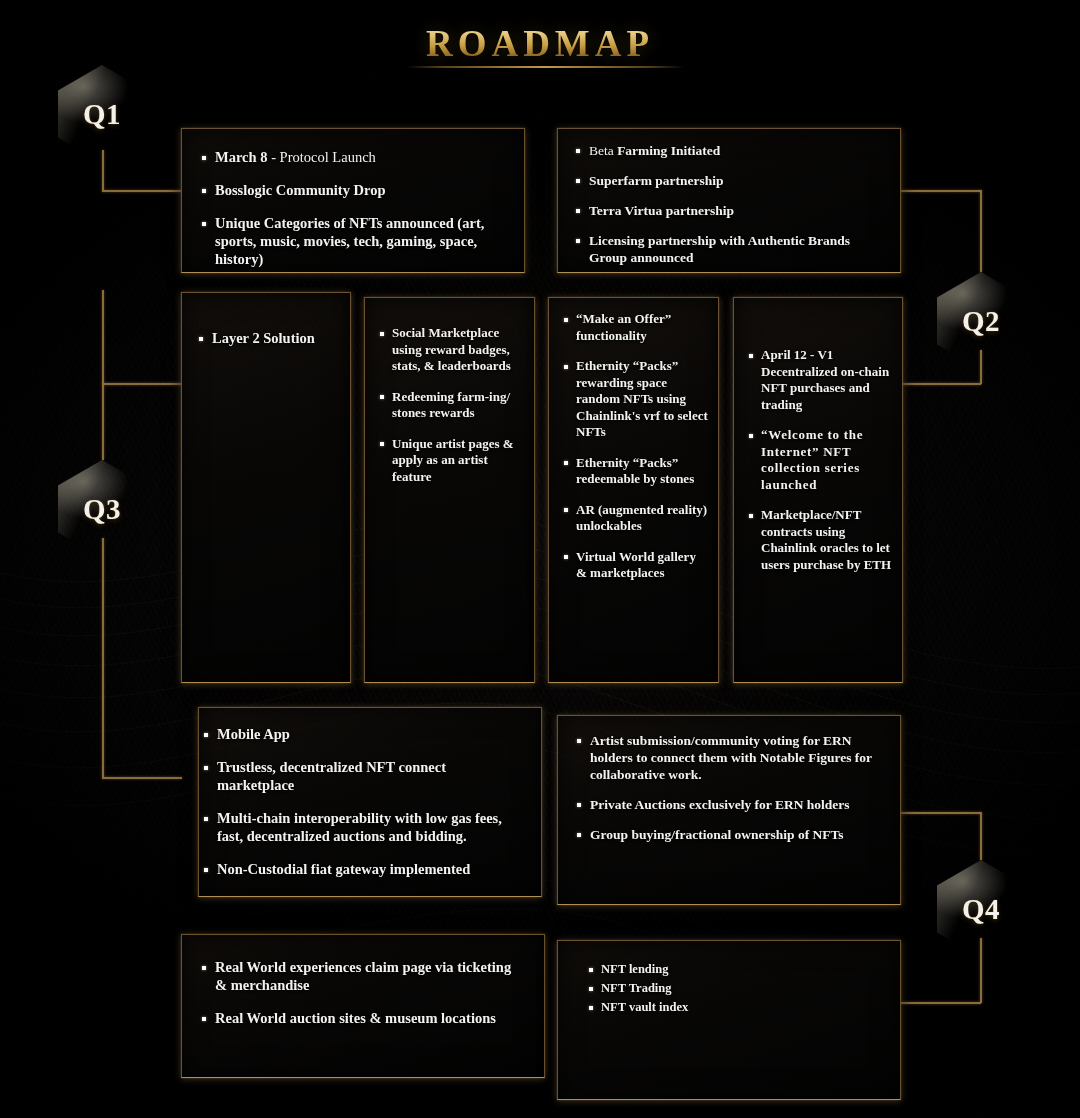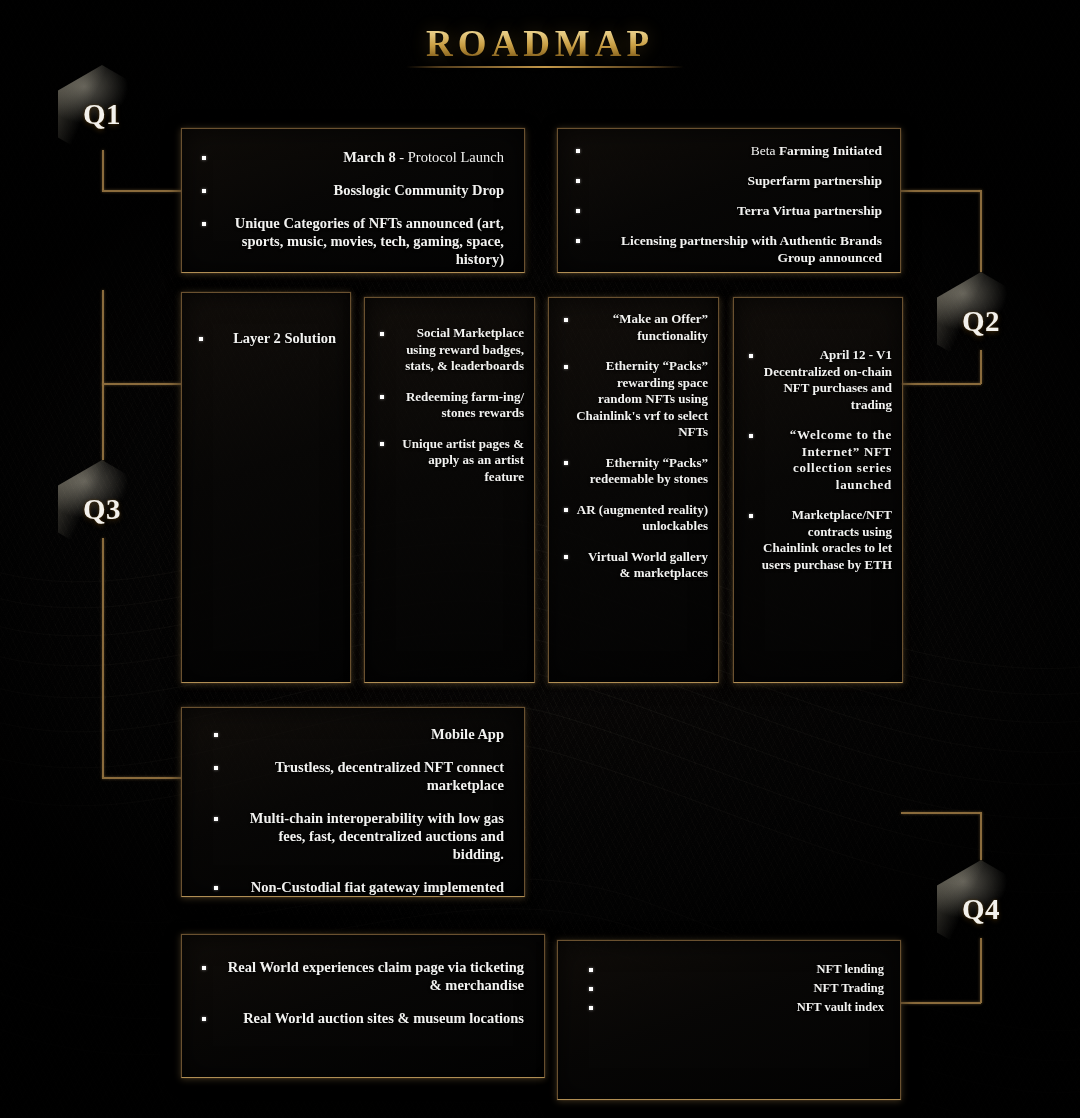--- a/index.html
+++ b/index.html
@@ -98,21 +98,20 @@
       inset 0 0 26px rgba(0,0,0,.7);
   }
 
   ul.items { list-style:none; }
 
   li.item {
     position:relative;
     color:#f2f2f0;
     padding-left:14px;
     text-shadow:0 1px 3px rgba(0,0,0,.95);
-    text-align:right;
   }
   li.item::before {
     content:"";
     position:absolute;
     left:1px; top:.52em;
     width:4px; height:4px;
     background:#ffffff;
     box-shadow:0 0 3px rgba(255,255,255,.5);
   }
   li.item b { font-weight:bold; }
@@ -308,29 +307,36 @@
   </div>
 
   <div class="box glow-bottom s-sm" style="left:733px; top:297px; width:170px; height:386px; padding:49px 10px 0 14px;">
     <ul class="items">
         <li class="item">April 12 - V1 Decentralized on-chain NFT purchases and trading</li>
         <li class="item spaced">“Welcome to the Internet” NFT collection series launched</li>
         <li class="item">Marketplace/NFT contracts using Chainlink oracles to let users purchase by ETH</li>
       </ul>
   </div>
 
-  <div class="box glow-bottom s-lg" style="left:181px; top:707px; width:344px; height:190px; padding:17px 20px 0 31px;">
+  <div class="box glow-bottom s-lg" style="left:198px; top:707px; width:344px; height:190px; padding:17px 20px 0 4px;">
     <ul class="items">
         <li class="item">Mobile App</li>
         <li class="item">Trustless, decentralized NFT connect marketplace</li>
         <li class="item">Multi-chain interoperability with low gas fees,  fast, decentralized auctions and bidding.</li>
         <li class="item">Non-Custodial fiat gateway implemented</li>
       </ul>
   </div>
 
+  <div class="box glow-bottom s-md" style="left:557px; top:715px; width:344px; height:190px; padding:16px 16px 0 18px;">
+    <ul class="items">
+        <li class="item">Artist submission/community voting for ERN  holders to connect them with Notable Figures for  collaborative work.</li>
+        <li class="item">Private Auctions exclusively for ERN holders</li>
+        <li class="item">Group buying/fractional ownership of NFTs</li>
+      </ul>
+  </div>
 
   <div class="box glow-bottom s-lg" style="left:181px; top:934px; width:364px; height:144px; padding:23px 20px 0 19px;">
     <ul class="items">
         <li class="item">Real World experiences claim page via ticketing &amp; merchandise</li>
         <li class="item">Real World auction sites &amp; museum locations</li>
       </ul>
   </div>
 
   <div class="box glow-bottom s-xs" style="left:557px; top:940px; width:344px; height:160px; padding:20px 16px 0 30px;">
     <ul class="items">

